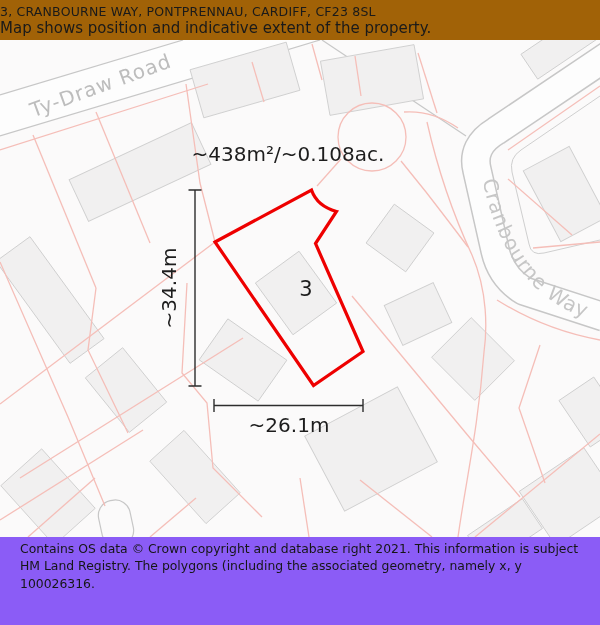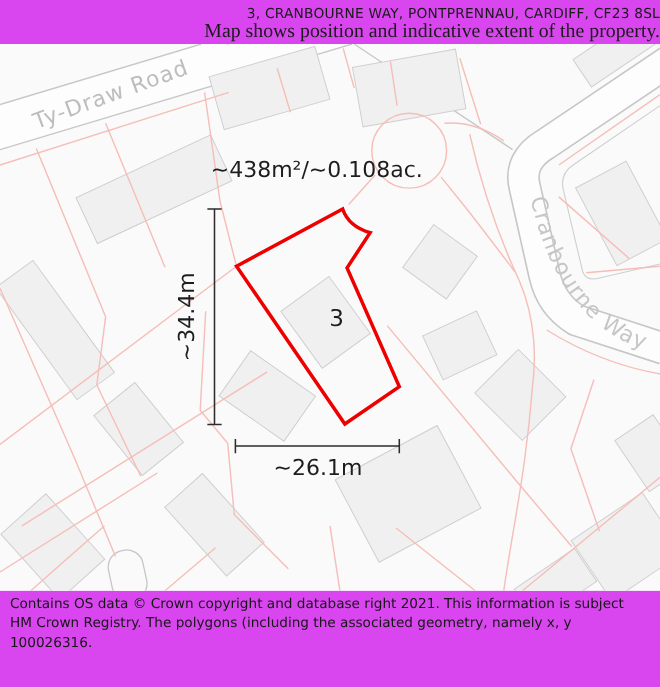--- a/index.html
+++ b/index.html
@@ -1,22 +1,22 @@
 <!DOCTYPE html>
 <html><head>
 <meta charset="utf-8">
 <style>
   html,body{margin:0;padding:0;background:#ffffff;}
   body{width:600px;height:625px;overflow:hidden;font-family:"DejaVu Sans",sans-serif;}
-  .header{height:40px;text-align:right;padding-top:3px;box-sizing:border-box;background:#d946ef;}
+  .header{height:40px;text-align:left;padding-top:3px;box-sizing:border-box;background:#a16207;}
   .header .line1{font-size:12.5px;line-height:17px;color:#1a1a1a;letter-spacing:0.2px;}
-  .header .line2{font-size:18px;line-height:17px;color:#1a1a1a;font-family:Liberation Serif, serif;}
+  .header .line2{font-size:15px;line-height:17px;color:#1a1a1a;}
   .map-wrap{width:600px;height:497px;position:relative;}
   svg{display:block;}
-  .footer{height:88px;box-sizing:border-box;padding:3px 6px 0 9px;background:#d946ef;}
+  .footer{height:88px;box-sizing:border-box;padding:3px 6px 0 20px;background:#8b5cf6;}
   .footer div{font-size:12.4px;line-height:17.4px;color:#161616;white-space:nowrap;}
   text{font-family:"DejaVu Sans",sans-serif;}
 </style>
 </head>
 <body>
 
 <div class="header">
   <div class="line1">3, CRANBOURNE WAY, PONTPRENNAU, CARDIFF, CF23 8SL</div>
   <div class="line2">Map shows position and indicative extent of the property.</div>
 </div>
@@ -109,15 +109,15 @@
     <text x="288" y="161" text-anchor="middle" font-size="20" fill="#1d1d1d">~438m²/~0.108ac.</text>
     <text x="306" y="296" text-anchor="middle" font-size="21" fill="#1d1d1d">3</text>
     <text transform="translate(176,288) rotate(-90)" text-anchor="middle" font-size="20" fill="#1d1d1d">~34.4m</text>
     <text x="289" y="432" text-anchor="middle" font-size="20" fill="#1d1d1d">~26.1m</text>
   </g>
 </svg>
 </div>
 
 <div class="footer">
   <div>Contains OS data © Crown copyright and database right 2021. This information is subject</div>
-  <div>HM Crown Registry. The polygons (including the associated geometry, namely x, y</div>
+  <div>HM Land Registry. The polygons (including the associated geometry, namely x, y</div>
   <div>100026316.</div>
 </div>
 
 </body></html>

